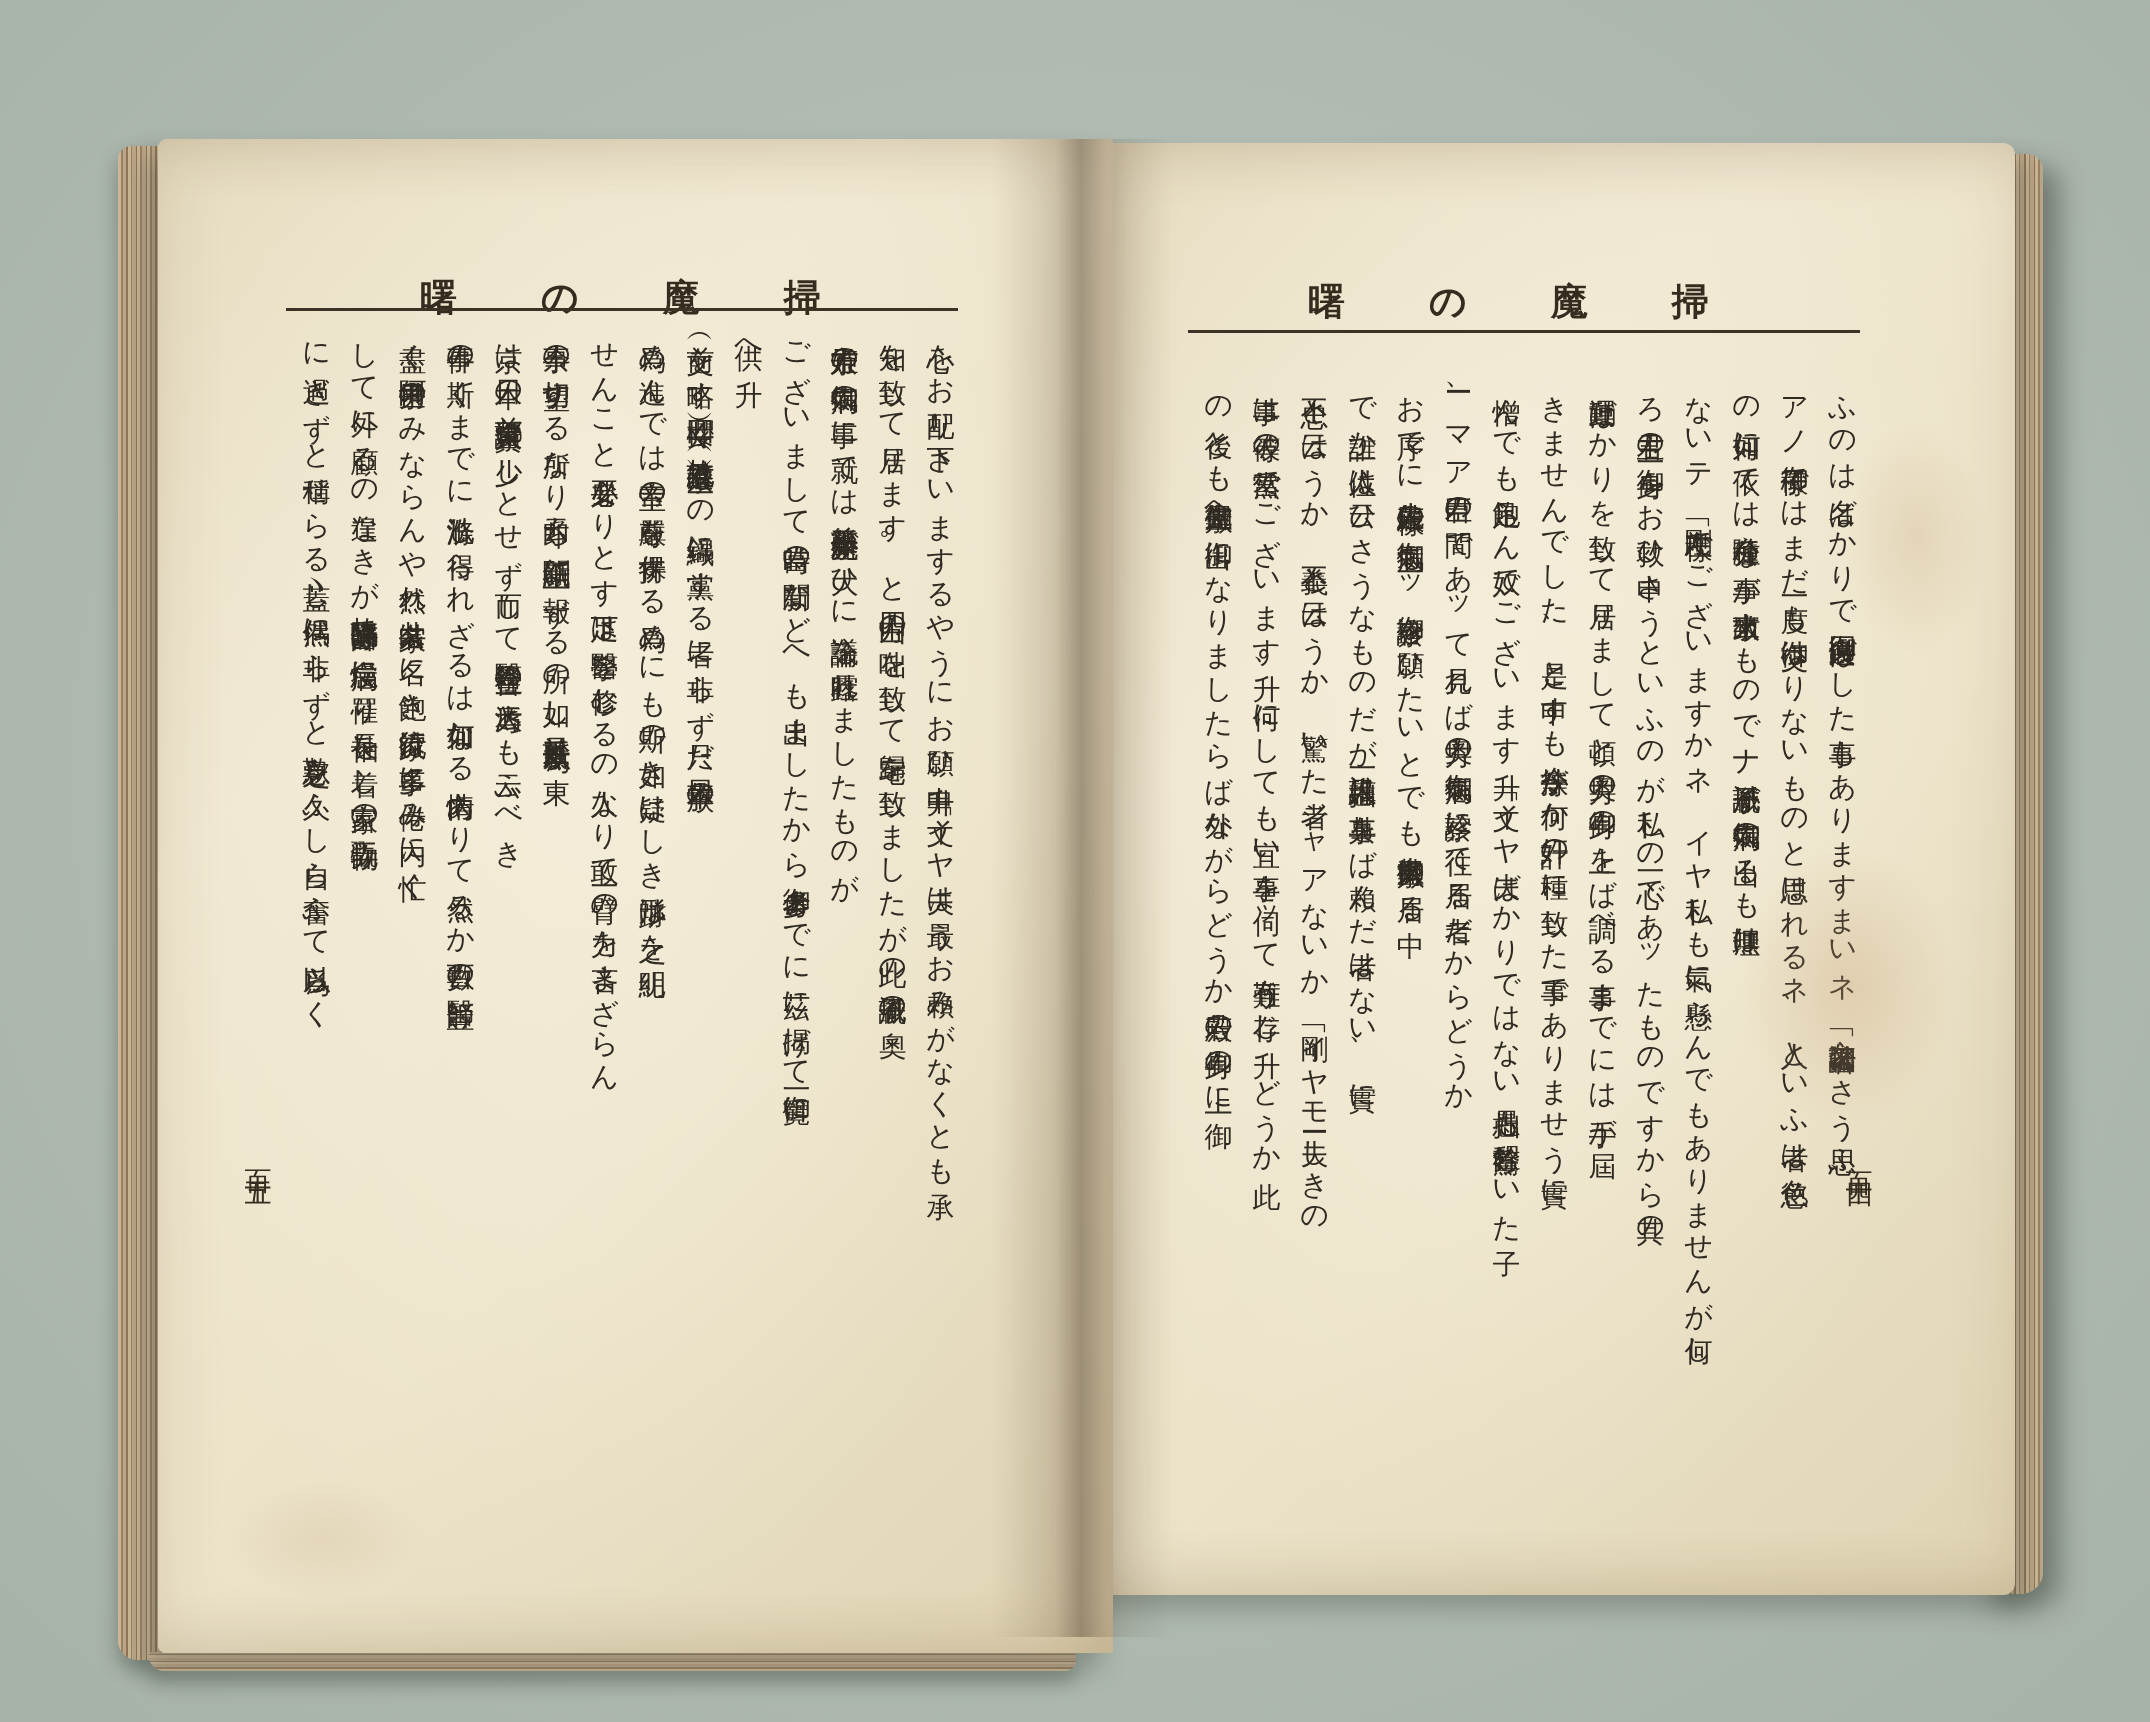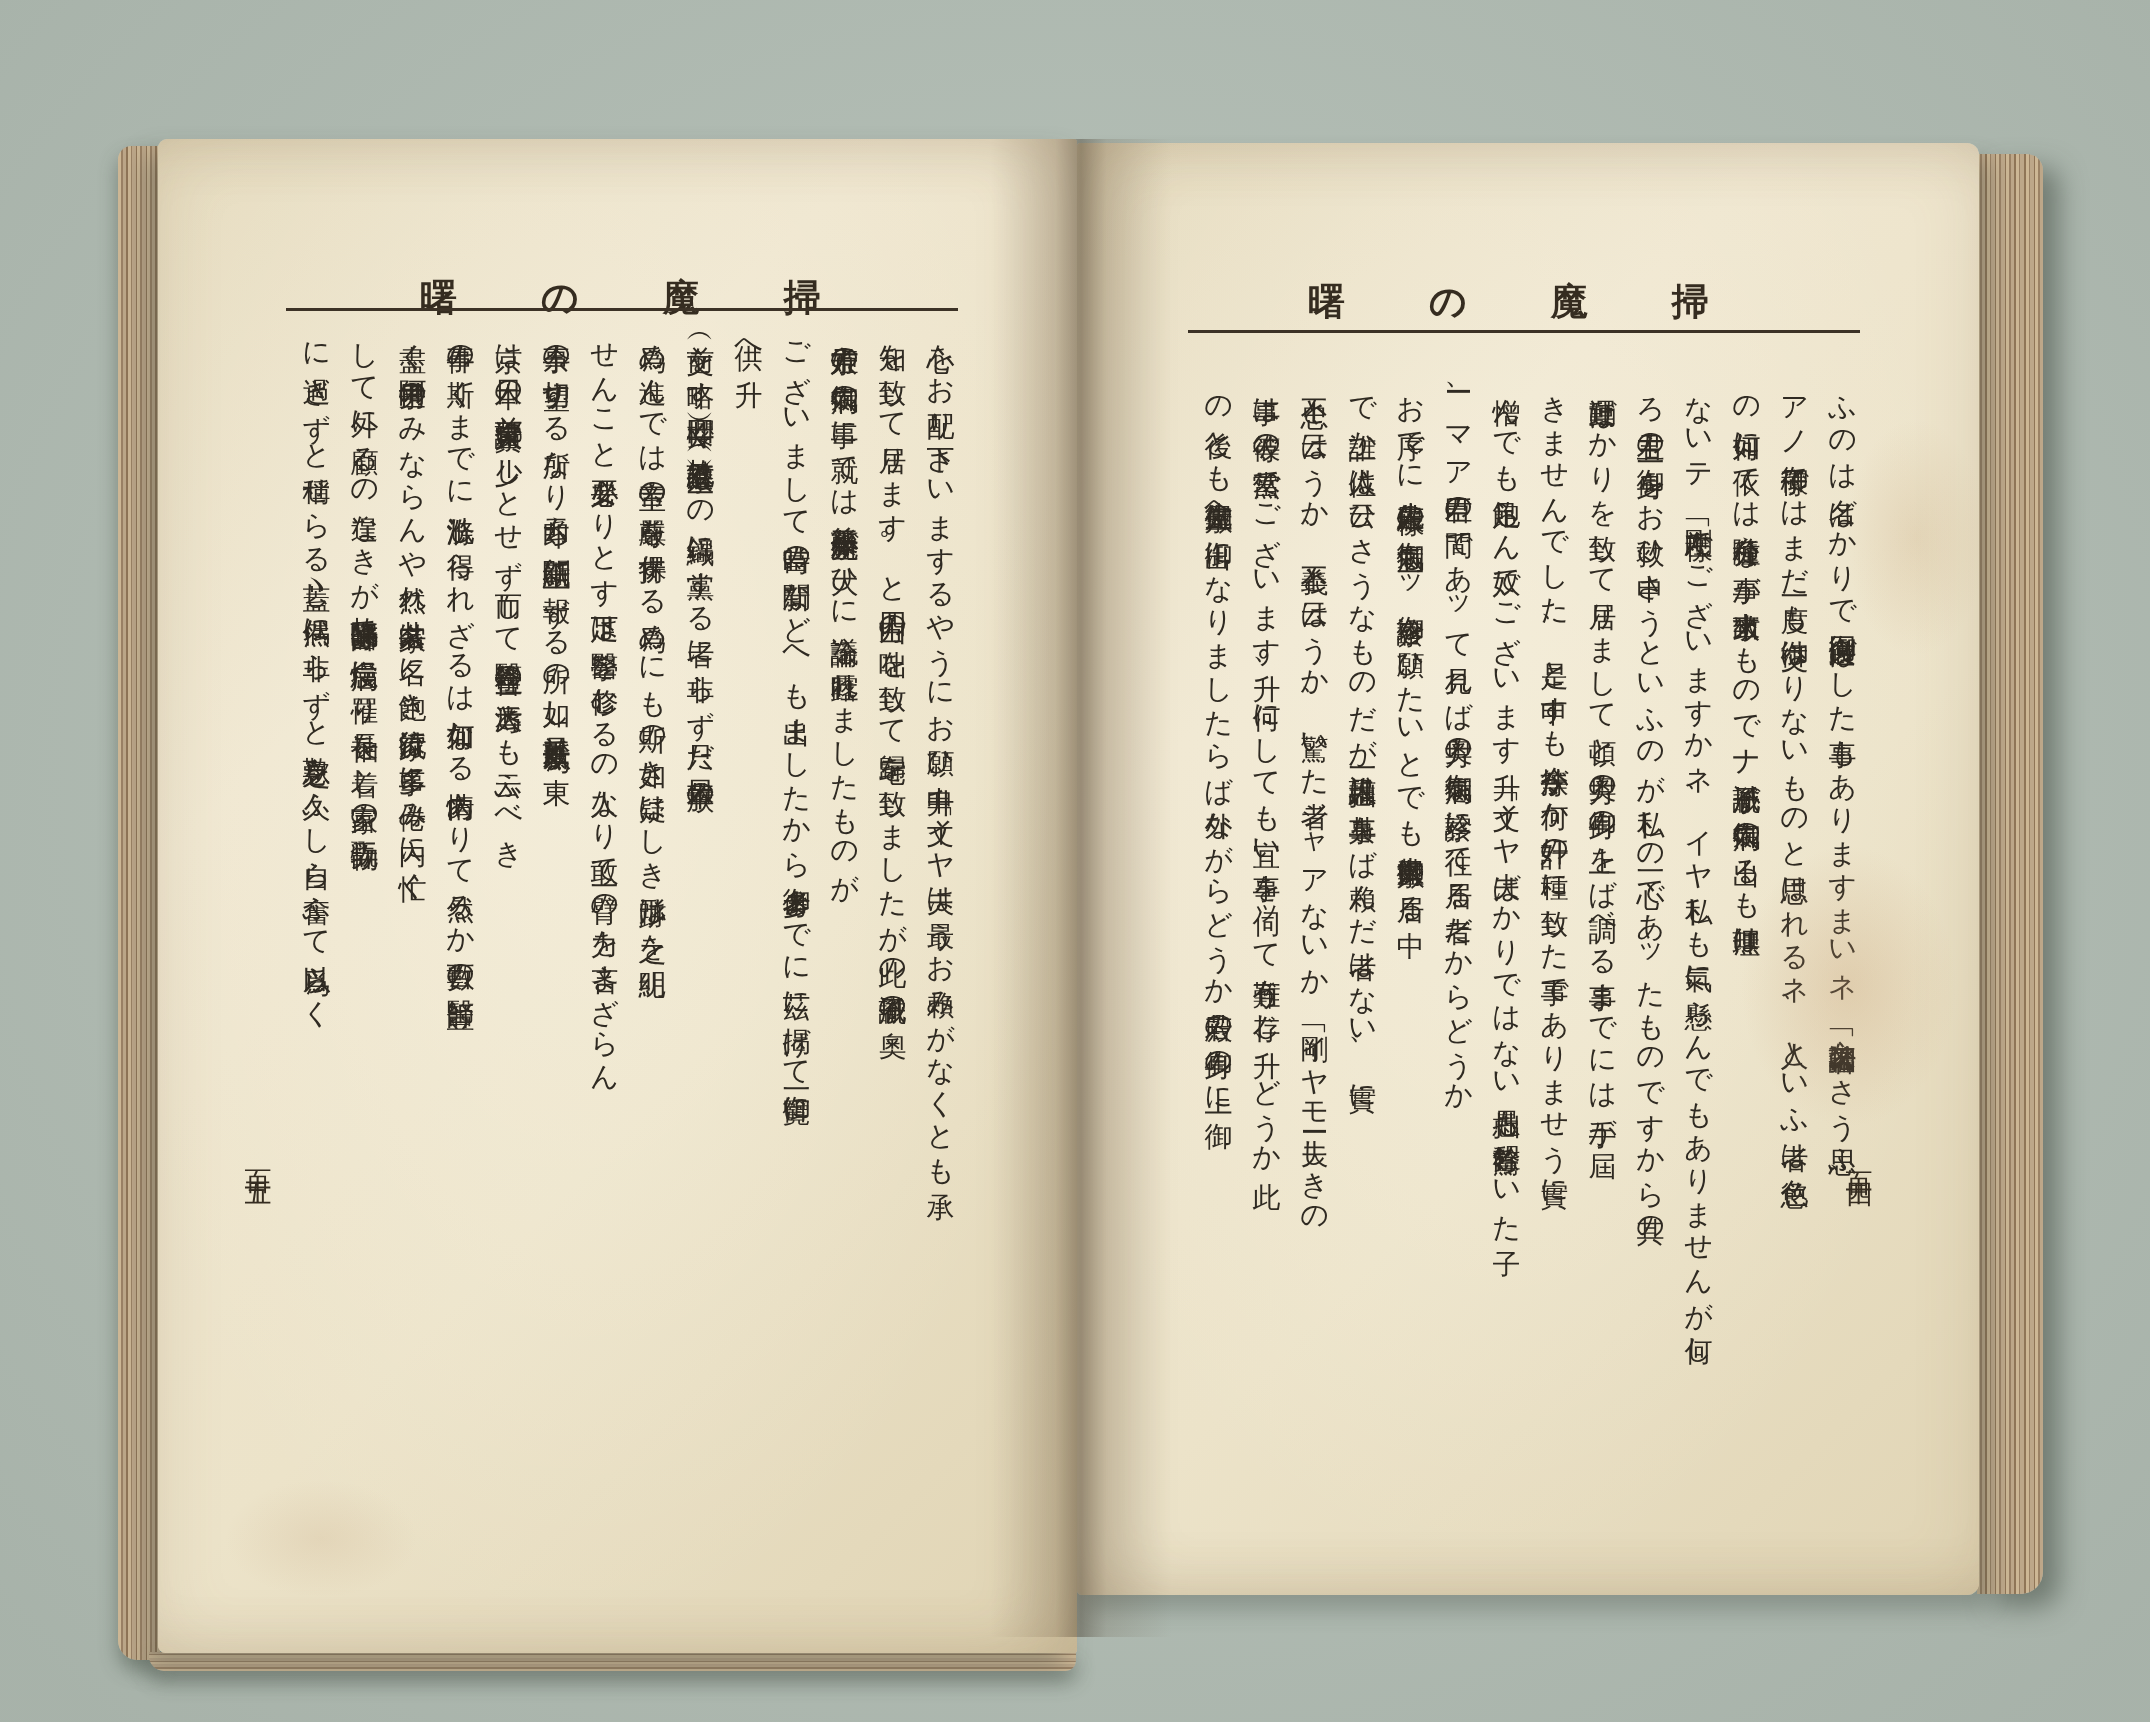--- a/index.html
+++ b/index.html
@@ -37,20 +37,21 @@
     background:repeating-linear-gradient(0deg,
       #cdb795 0 2.2px, #9b8265 2.2px 3.7px, #bda789 3.7px 6.7px);
     border-radius:0 0 10.5px 15px;
   }
   .page{
     position:absolute;
     background:
       radial-gradient(ellipse at 45% 40%, rgba(255,252,240,.35), rgba(0,0,0,0) 70%),
       linear-gradient(135deg, #e6dcc0 0%, #efe6cf 30%, #ece3c9 60%, #e0d4b4 100%);
     box-shadow:inset 0 0 67px rgba(130,100,60,.18);
+    padding-left:36px;
   }
   .page.left{
     left:158px;top:139px;width:919px;height:1514px;
     border-radius:9px 3px 3px 7.5px;
     box-shadow:inset -45px 0 60px rgba(110,85,50,.16), inset 0 0 67px rgba(130,100,60,.16), -12px 15px 25.4px rgba(60,70,60,.35);
   }
   .page.right{
     left:1077px;top:143px;width:902px;height:1452px;
     border-radius:3px 12px 12px 4.5px;
     box-shadow:inset 45px 0 60px rgba(110,85,50,.16), inset 0 0 67px rgba(130,100,60,.16), 10.5px 15px 22.4px rgba(60,70,60,.30);

